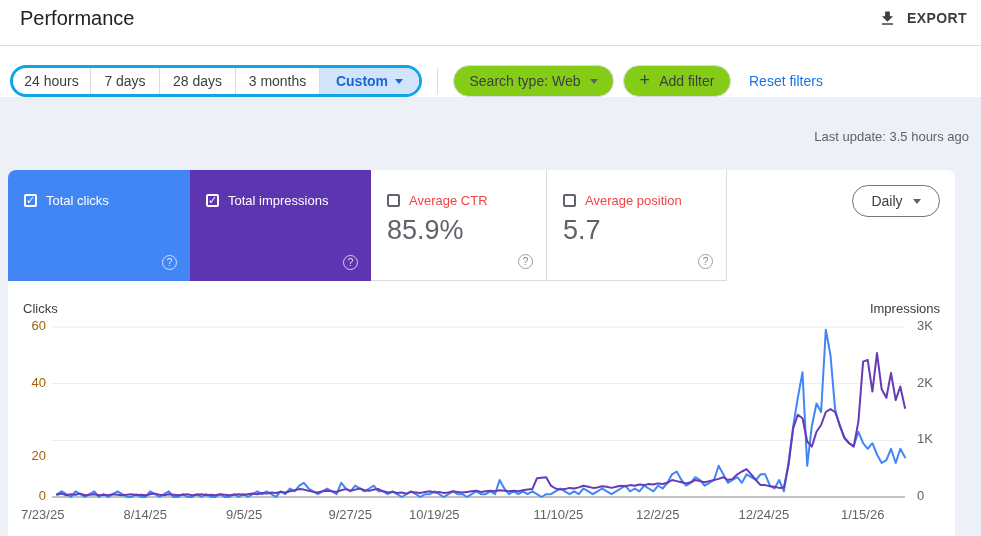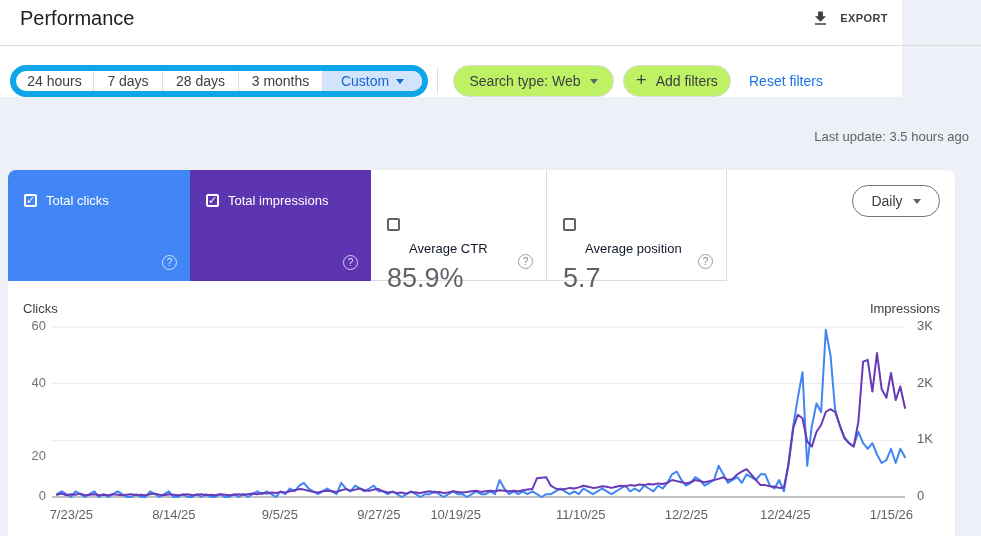--- a/index.html
+++ b/index.html
@@ -1,36 +1,36 @@
 <!DOCTYPE html>
 <html><head>
 <meta charset="utf-8">
 <style>
   * { margin:0; padding:0; box-sizing:border-box; }
   html,body { width:981px; height:536px; overflow:hidden; }
   body { font-family:"Liberation Sans","DejaVu Sans",sans-serif; background:#edf1f7; position:relative; }
 
-  .topband { position:absolute; left:0; top:0; width:902px; height:97px; background:#fff; }
+  .topband { position:absolute; left:0; top:0; width:981px; height:97px; background:#fff; }
   .page-title { position:absolute; left:20px; top:7px; font-size:20px; color:#202124; font-weight:400; }
   .export-btn { position:absolute; right:14px; top:5px; height:26px; display:flex; align-items:center; gap:10px; cursor:pointer; }
   .export-btn svg { width:19px; height:19px; fill:#3c4043; }
-  .export-label { font-size:11px; font-weight:700; color:#3c4043; letter-spacing:.4px; }
+  .export-label { font-size:14px; font-weight:700; color:#3c4043; letter-spacing:.4px; }
   .hdr-divider { position:absolute; left:0; top:45px; width:981px; height:1px; background:#dadce0; }
 
-  .seg-group { position:absolute; left:10px; top:65px; height:32px; display:flex; border:6px solid #0ea5e9; border-radius:16px; background:#fff; overflow:hidden; }
+  .seg-group { position:absolute; left:10px; top:65px; height:32px; display:flex; border:3px solid #0ea5e9; border-radius:16px; background:#fff; overflow:hidden; }
   .seg { display:flex; align-items:center; justify-content:center; font-size:14px; color:#3c4043; border-left:1px solid #dadce0; cursor:pointer; gap:7px; }
   .seg:first-child { border-left:none; }
   .seg-0{width:77px;} .seg-1{width:69px;} .seg-2{width:76px;} .seg-3{width:84px;} .seg-4{width:100px;}
-  .seg.selected { background:#d2e3fc; color:#1967d2; font-weight:400; }
+  .seg.selected { background:#d2e3fc; color:#1967d2; font-weight:700; }
   .caret { width:0; height:0; border-left:4px solid transparent; border-right:4px solid transparent; border-top:5px solid #5f6368; display:inline-block; }
   .seg.selected .caret { border-top-color:#1967d2; }
 
   .mini-divider { position:absolute; left:437px; top:68px; width:1px; height:26px; background:#dadce0; }
 
-  .pill-btn { position:absolute; top:65px; height:32px; border:1px solid #dadce0; border-radius:16px; background:#bef264; display:flex; align-items:center; justify-content:center; gap:9px; font-size:14px; color:#3c4043; cursor:pointer; }
+  .pill-btn { position:absolute; top:65px; height:32px; border:1px solid #dadce0; border-radius:16px; background:#84cc16; display:flex; align-items:center; justify-content:center; gap:9px; font-size:14px; color:#3c4043; cursor:pointer; }
   .searchtype-btn { left:453px; width:161px; }
   .addfilter-btn { left:623px; width:108px; }
   .plus-glyph { font-size:18px; font-weight:400; color:#3c4043; line-height:1; margin-top:-2px; }
   .reset-link { position:absolute; left:749px; top:65px; height:32px; display:flex; align-items:center; font-size:14px; font-weight:500; color:#1a73e8; cursor:pointer; }
 
   .last-update { position:absolute; right:12px; top:129px; font-size:13px; color:#5f6368; }
 
   .card { position:absolute; left:8px; top:170px; width:947px; height:366px; background:#fff; border-radius:8px 8px 0 0; }
 
   .tiles { position:absolute; left:0; top:0; width:947px; height:111px; display:flex; }
@@ -39,37 +39,37 @@
   .tile-1 { width:181px; }
   .tile-2 { width:176px; border-right:1px solid #dadce0; border-bottom:1px solid #dadce0; }
   .tile-3 { width:180px; border-right:1px solid #dadce0; border-bottom:1px solid #dadce0; }
   .tile-head { display:flex; align-items:center; gap:9px; }
   .cbx { width:13px; height:13px; border-radius:2px; flex:0 0 13px; display:flex; align-items:center; justify-content:center; }
   .tile.colored .cbx { border:2px solid #fff; }
   .tile.plain .cbx { border:2px solid #5f6368; }
   .cbx .check { font-size:11px; font-weight:700; color:#fff; line-height:1; }
   .tile-label { font-size:13px; font-weight:500;text-align:center; }
   .tile.colored .tile-label { color:#fff; }
-  .tile.plain .tile-label { color:#0f172a;margin-top:48px; }
+  .tile.plain .tile-label { color:#ef4444; }
   .tile-value { margin-top:7px; font-size:27px; }
   .tile.colored .tile-value { color:#fff; }
   .tile.plain .tile-value { color:#5f6368; }
   .help-icon { position:absolute; right:13px; bottom:11px; width:15px; height:15px; border-radius:50%; display:flex; align-items:center; justify-content:center; font-size:10px; }
   .tile.colored .help-icon { border:1.5px solid rgba(255,255,255,.75); color:rgba(255,255,255,.85); }
   .tile.plain .help-icon { border:1.5px solid #9aa0a6; color:#80868b; }
 
   .daily-btn { position:absolute; right:15px; top:15px; width:88px; height:32px; border:1px solid #747775; border-radius:16px; background:#fff; display:flex; align-items:center; justify-content:center; gap:10px; font-size:14px; color:#3c4043; cursor:pointer; }
 
   .chart-wrap { position:absolute; left:0; top:111px; width:947px; height:255px; }
   .axis-title { position:absolute; font-size:13px; color:#3c4043; }
   .axis-title.left { left:15px; top:20px; }
   .axis-title.right { right:15px; top:20px; }
-  .ytick-left { position:absolute; left:0; width:38px; text-align:right; font-size:13px; color:#737373; }
+  .ytick-left { position:absolute; left:0; width:38px; text-align:right; font-size:13px; color:#a16207; }
   .ytick-right { position:absolute; left:909px; font-size:13px; color:#5f6368; }
-  .x-tick { position:absolute; width:72px; text-align:right; font-size:13px; color:#5f6368; top:226px; }
+  .x-tick { position:absolute; width:72px; text-align:left; font-size:13px; color:#5f6368; top:226px; }
   .chart-svg { position:absolute; left:0; top:0; }
 </style>
 </head>
 <body>
 
 <div class="topband">
   <div class="page-title">Performance</div>
   <div class="export-btn">
     <svg viewBox="0 0 24 24">
         <path d="M19 9h-4V3H9v6H5l7 7 7-7zM5 18v2h14v-2H5z"></path>
@@ -88,21 +88,21 @@
       <span class="caret"></span>
     </div>
   </div>
   <div class="mini-divider"></div>
   <div class="pill-btn searchtype-btn">
     <span>Search type: Web</span>
     <span class="caret"></span>
   </div>
   <div class="pill-btn addfilter-btn">
     <span class="plus-glyph">+</span>
-    <span>Add filters</span>
+    <span>Add filter</span>
   </div>
   <div class="reset-link">Reset filters</div>
 </div>
 
 <div class="last-update">Last update: 3.5 hours ago</div>
 
 <div class="card">
   <div class="tiles">
     <div class="tile tile-0 colored" style="background: rgb(66, 133, 244);">
       <div class="tile-head">

